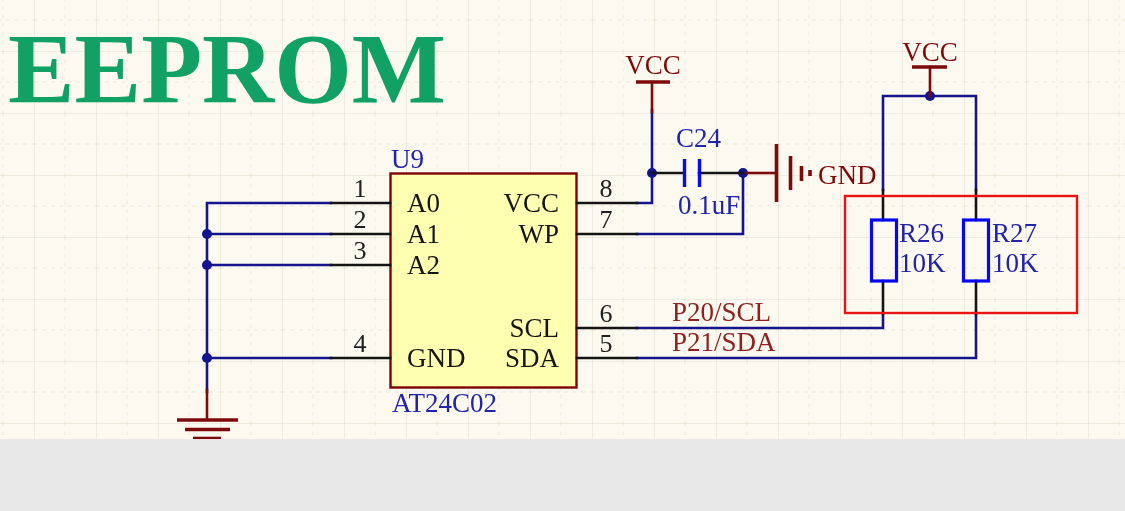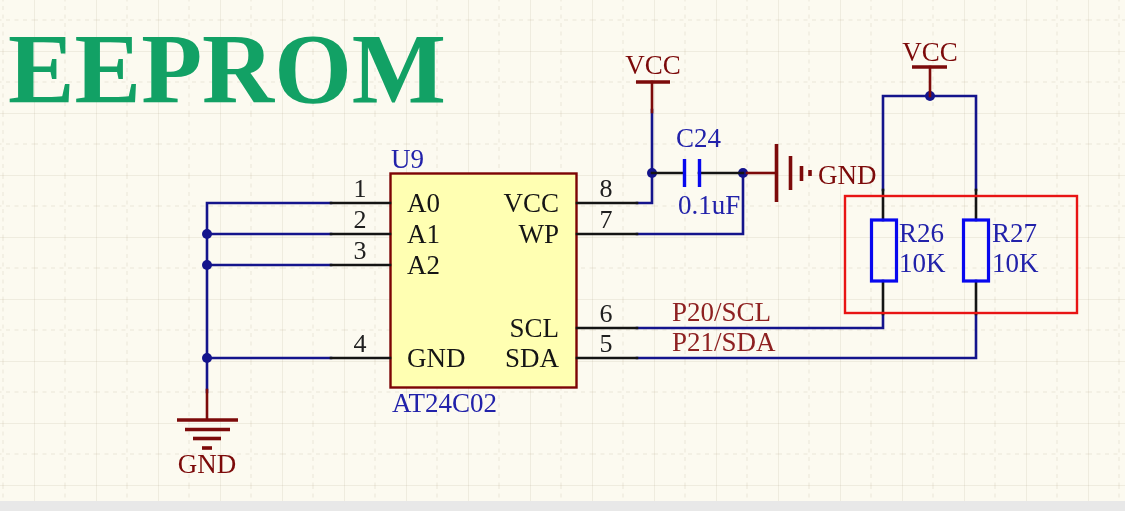--- a/index.html
+++ b/index.html
@@ -1,18 +1,18 @@
 <!DOCTYPE html>
 <html style="--c-bg: #FCFAF0; --c-title: #12A165; --c-ic-fill: #FFFFB2; --c-ic-border: #7D0505; --c-wire: #14148C; --c-pin: #141414; --c-blue-text: #2222AA; --c-comp-blue: #0808EE; --c-power: #7C0A0A; --c-net: #8E2121; --c-annot: #E81414;"><head>
 <meta charset="utf-8">
 <style>
   html, body { margin: 0; padding: 0; background: #e8e8e8; }
   .page {
     position: relative;
-    width: 1125px; height: 501px;
+    width: 1125px; height: 439px;
     overflow: hidden;
     background: var(--c-bg, #FCFAF0);
     font-family: "Liberation Serif", "DejaVu Serif", serif;
   }
   svg { display: block; }
 
   
   .wire    { stroke: var(--c-wire, #14148C); stroke-width: 2.6; fill: none; stroke-linecap: square; }
   .pin     { stroke: var(--c-pin, #141414);  stroke-width: 2.6; fill: none; stroke-linecap: square; }
   .junction{ fill: var(--c-wire, #14148C); stroke: none; }

